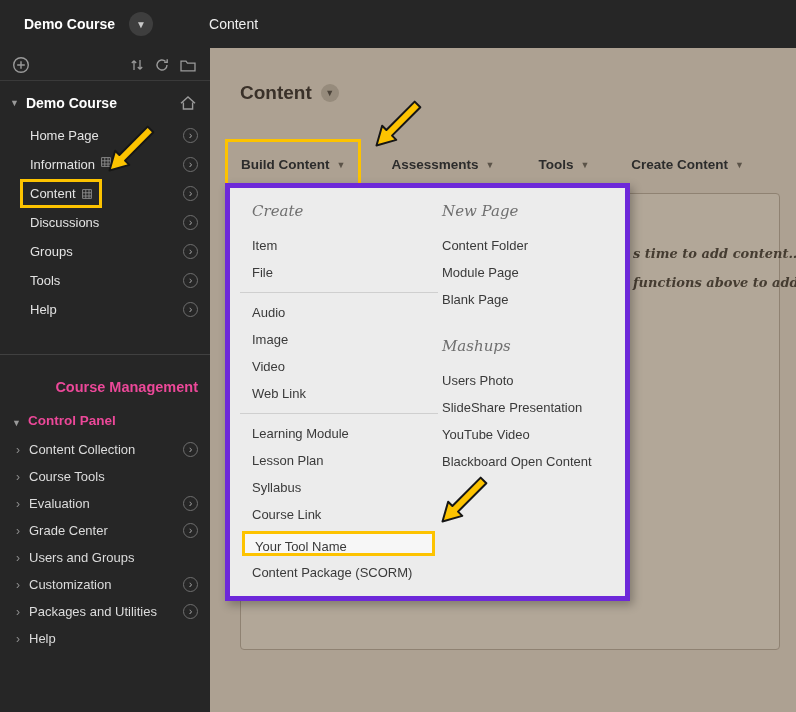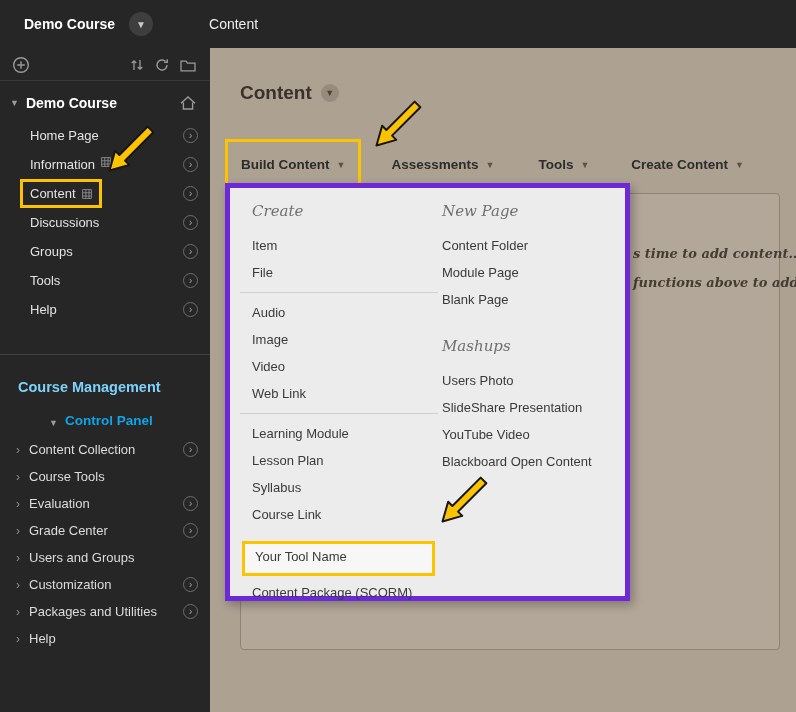--- a/index.html
+++ b/index.html
@@ -49,22 +49,22 @@
     border-radius:50%; color:#9c9c9c; font-size:11px; line-height:13px;
     display:flex; align-items:center; justify-content:center; flex:none;
   }
   .badge::before { content:"›"; }
   .grid-ic { margin-left:6px; display:inline-flex; }
   .hl-box {
     display:inline-flex; align-items:center;
     border:3px solid #fdc300; padding:3px 7px; margin:-7px 0 -7px -10px;
   }
   .sidebar-divider { border-top:1px solid #404040; margin-top:30px; }
-  .mgmt-header { color:#7dd3fc; font-weight:bold; font-size:14.5px; padding:24px 12px 8px 18px; }
-  .cp-row { display:flex; align-items:flex-end; color:#0ea5e9; font-weight:bold; font-size:13.5px; padding:10px 12px 8px 12px;margin-left:37px; }
+  .mgmt-header { color:#ec4899; font-weight:bold; font-size:14.5px; padding:24px 12px 8px 18px;text-align:right; }
+  .cp-row { display:flex; align-items:flex-end; color:#ec4899; font-weight:bold; font-size:13.5px; padding:10px 12px 8px 12px; }
   .mgmt-item {
     display:flex; align-items:center; padding:6px 12px 6px 16px;
     font-size:13px; color:#dcdcdc;
   }
   .chev-left { color:#8d8d8d; font-size:12px; margin-right:9px; }
   .chev-left::before { content:"›"; }
 
   
   .main { position:absolute; top:48px; left:210px; width:586px; height:664px; }
   .page-title-row { position:absolute; left:30px; top:34px; display:flex; align-items:center; gap:9px; }
@@ -107,21 +107,21 @@
   .col-right { left:212px; width:185px; }
   .menu-header {
     font-family:"DejaVu Serif", serif; font-style:italic;
     font-size:15px; color:#6f6f6f; margin-bottom:12px;
   }
   .menu-header.mashups { margin-top:24px; }
   .menu-item { font-size:13px; color:#3a3a3a; height:27px; line-height:27px; cursor:default; }
   .menu-divider { border-top:1px solid #cfcfcf; margin:6px 0 6px -12px; width:198px; }
   .tool-item {
     border:3px solid #fdc300; background:#f7f7f7;
-    height:35px; line-height:25px; margin:13px 0 3px -10px;
+    height:25px; line-height:25px; margin:3px 0 3px -10px;
     padding-left:10px; width:193px;
   }
 
   
   .arrow { position:absolute; width:64px; height:26px; z-index:30; transform:rotate(-45deg); }
   .arrow-content { left:98px;  top:137px; }
   .arrow-build   { left:365px; top:112px; }
   .arrow-tool    { left:431px; top:488px; }
 
   svg { display:block; }

